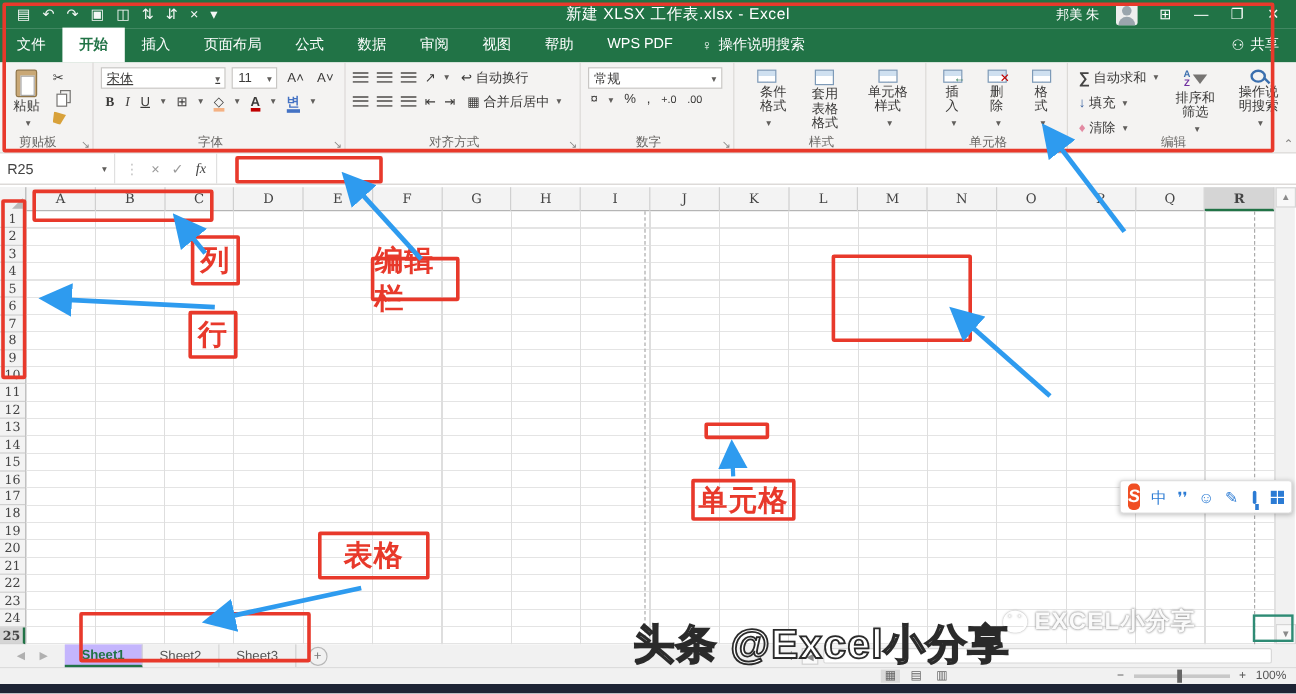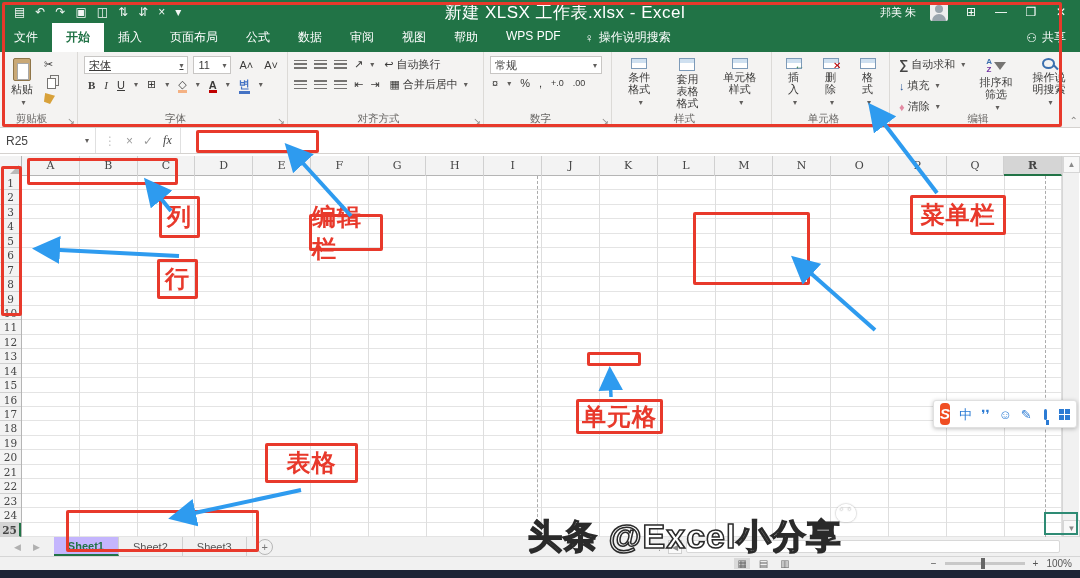--- a/index.html
+++ b/index.html
@@ -6,21 +6,21 @@
   html,body{width:1080px;height:578px;overflow:hidden;background:#fff;
     font-family:"Liberation Sans","DejaVu Sans",sans-serif;}
   .abs{position:absolute;}
   #stage{position:relative;width:1080px;height:578px;background:#fff;}
 
   
   #titlebar{left:0;top:0;width:1080px;height:24px;background:#217346;color:#fff;
     display:flex;align-items:center;font-size:11px;}
   #qat{display:flex;align-items:center;gap:10px;padding-left:14px;width:250px;}
   #qat span{font-size:12px;cursor:default;opacity:.95;}
-  #win-title{flex:1;text-align:center;font-size:17px;letter-spacing:.5px;}
+  #win-title{flex:1;text-align:center;font-size:13px;letter-spacing:.5px;}
   #title-right{display:flex;align-items:center;gap:14px;padding-right:10px;}
   #avatar{width:18px;height:18px;background:#eee;border-radius:2px;position:relative;overflow:hidden;}
   #avatar::before{content:"";position:absolute;left:5px;top:2px;width:8px;height:8px;border-radius:50%;background:#9aa5ad;}
   #avatar::after{content:"";position:absolute;left:2px;top:11px;width:14px;height:9px;border-radius:7px 7px 0 0;background:#9aa5ad;}
   .winctl{font-size:12px;width:18px;text-align:center;}
 
   
   #tabrow{left:0;top:24px;width:1080px;height:28px;background:#217346;display:flex;
     align-items:flex-end;color:#fff;font-size:12px;}
   .rtab{padding:6px 14px;cursor:default;white-space:nowrap;}
@@ -299,21 +299,21 @@
           <span style="font-size:9px;">.00</span>
         </div>
       </div>
       <div class="glabel">数字</div>
       <div class="dlg">↘</div>
     </div>
 
     <div class="rgroup" style="width:160px;justify-content:space-around;">
       <div class="bigbtn">
         <span class="ic-grid"></span>
-        <span style="white-space:pre-line;">条件格式</span>
+        <span style="white-space:pre-line;text-align:right;">条件格式</span>
         <span class="caret">▾</span>
         </div>
       <div class="bigbtn">
         <span class="ic-grid"></span>
         <span style="white-space:pre-line;">套用
 表格格式</span>
         </div>
       <div class="bigbtn">
         <span class="ic-grid"></span>
         <span style="white-space:pre-line;">单元格样式</span>
@@ -502,36 +502,36 @@
     <span class="ic-apps">
         <b></b>
         <b></b>
         <b></b>
         <b></b>
       </span>
   </div>
 
   <div id="wm-faint" class="abs">
     <span id="wm-cat"></span>
+    <span>EXCEL小分享</span>
   </div>
   <div id="wm-greenbox" class="abs"></div>
   <div id="wm-bold" class="abs">头条 @Excel小分享</div>
 
   <div class="redbox abs" style="left:2px;top:2px;width:1060px;height:125px;border-width:3px;"></div>
   <div class="redbox abs" style="left:196px;top:130px;width:123px;height:23px;"></div>
   <div class="redbox abs" style="left:27px;top:158px;width:151px;height:27px;"></div>
   <div class="redbox abs" style="left:1px;top:166px;width:21px;height:150px;"></div>
   <div class="redbox abs" style="left:693px;top:212px;width:117px;height:73px;"></div>
   <div class="redbox abs" style="left:587px;top:352px;width:54px;height:14px;"></div>
   <div class="redbox abs" style="left:66px;top:510px;width:193px;height:42px;"></div>
 
   <div class="redlabel abs" style="left:159px;top:196px;width:41px;height:42px;">列</div>
   <div class="redlabel abs" style="left:309px;top:214px;width:74px;height:37px;">编辑栏</div>
   <div class="redlabel abs" style="left:157px;top:259px;width:41px;height:40px;">行</div>
-  <div class="redlabel abs" style="left:910px;top:195px;width:96px;height:40px;">菜单栏</div>
   <div class="redlabel abs" style="left:576px;top:399px;width:87px;height:35px;">单元格</div>
   <div class="redlabel abs" style="left:265px;top:443px;width:93px;height:40px;">表格</div>
 
   <svg id="arrows">
     <defs>
       <marker id="ah" markerWidth="7" markerHeight="7" refX="5" refY="3.5" orient="auto">
         <path d="M0,0 L7,3.5 L0,7 Z" fill="#2e9bef"></path>
       </marker>
     </defs>
     <line x1="171" y1="211" x2="149" y2="184" stroke="#2e9bef" stroke-width="4" marker-end="url(#ah)"></line>

